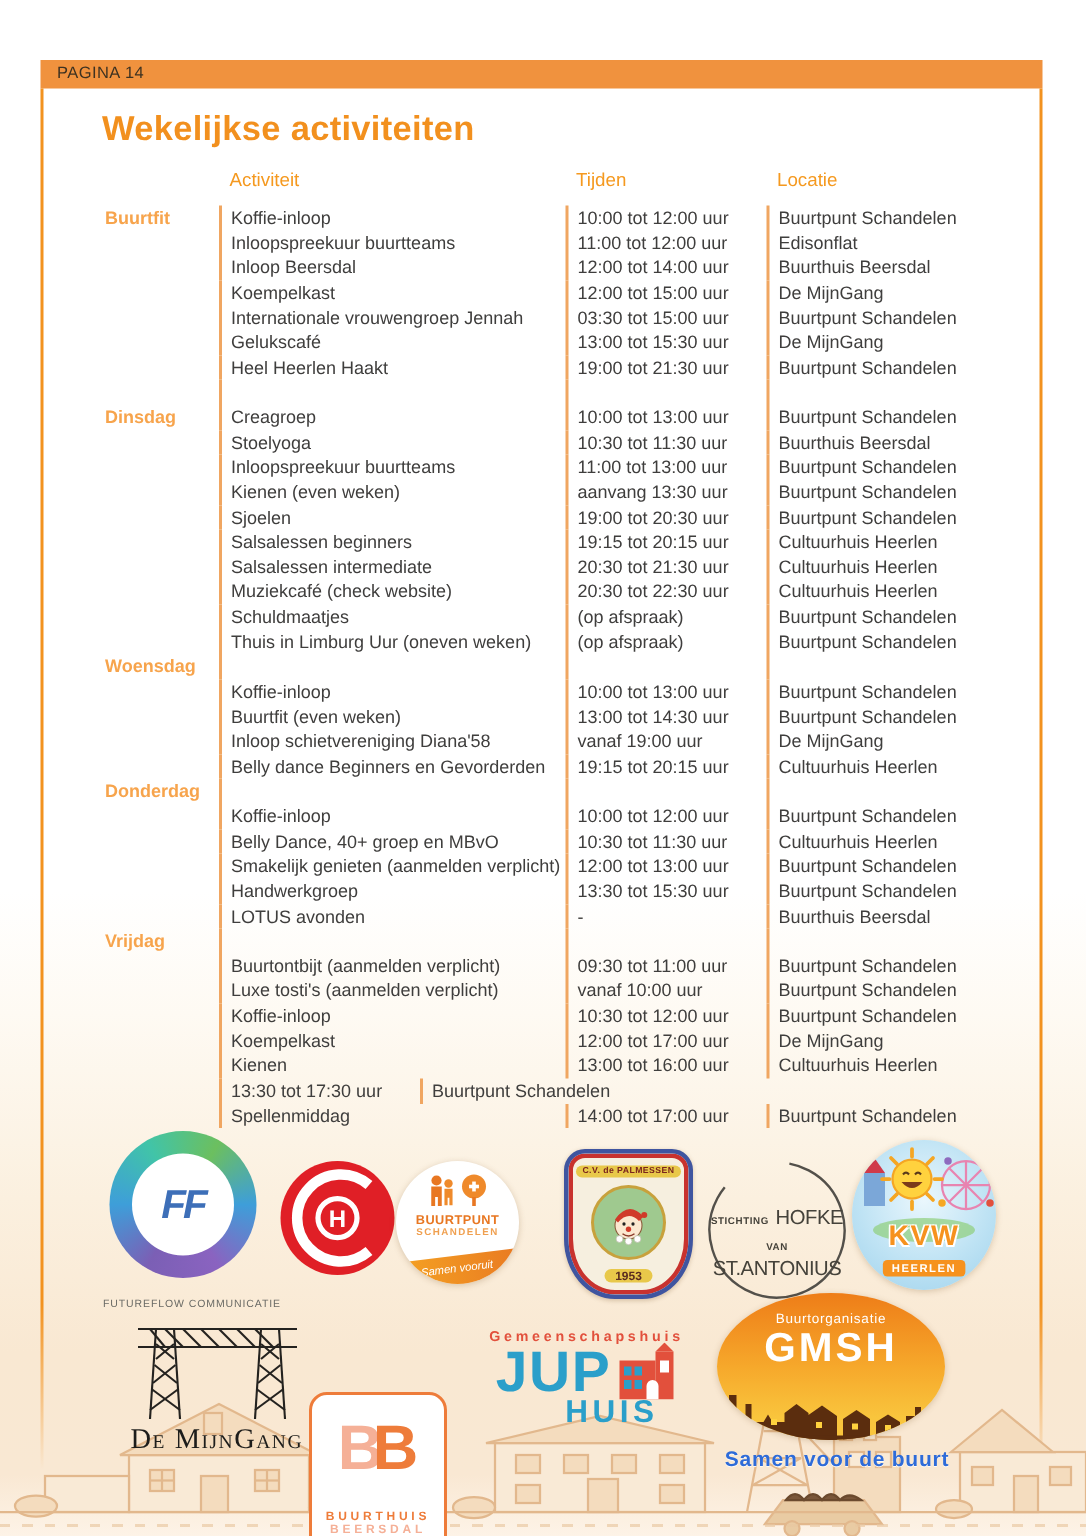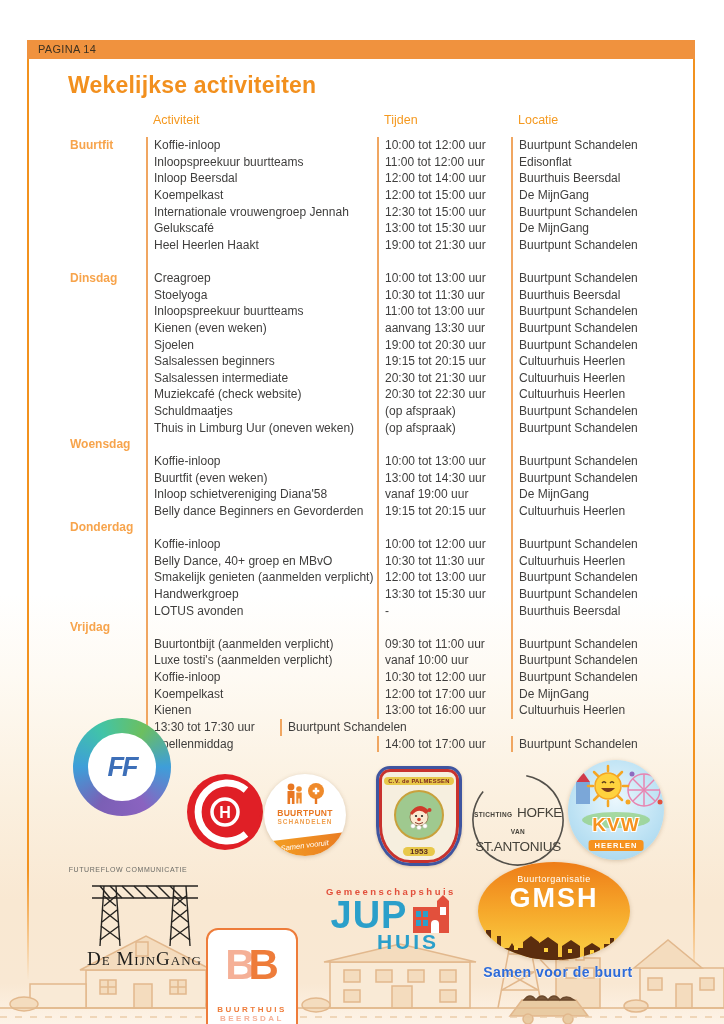--- a/index.html
+++ b/index.html
@@ -139,21 +139,21 @@
         </div>
         <div class="trow">
           <div class="c day"></div>
           <div class="c act">Koempelkast</div>
           <div class="c tim">12:00 tot 15:00 uur</div>
           <div class="c loc">De MijnGang</div>
         </div>
         <div class="trow">
           <div class="c day"></div>
           <div class="c act">Internationale vrouwengroep Jennah</div>
-          <div class="c tim">12:30 tot 15:00 uur</div>
+          <div class="c tim">03:30 tot 15:00 uur</div>
           <div class="c loc">Buurtpunt Schandelen</div>
         </div>
         <div class="trow">
           <div class="c day"></div>
           <div class="c act">Gelukscafé</div>
           <div class="c tim">13:00 tot 15:30 uur</div>
           <div class="c loc">De MijnGang</div>
         </div>
         <div class="trow">
           <div class="c day"></div>
@@ -401,21 +401,21 @@
       <rect x="648" y="50" width="14" height="12" fill="#f4dcbe"></rect>
         <rect x="700" y="50" width="14" height="12" fill="#f4dcbe"></rect>
       <rect x="676" y="56" width="16" height="24" fill="#f4dcbe"></rect>
       <ellipse cx="636" cy="78" rx="12" ry="6" fill="#f4dcbe"></ellipse>
 
       <line x1="0" y1="80" x2="724" y2="80"></line>
     </g>
   </svg>
   <div class="footer-dashes"></div>
 
-  <div class="logo" style="left:73px;top:718px;">
+  <div class="logo" style="left:73px;top:754px;">
     <div class="ff-ring">
       <div class="ff-hole"></div>
       <div class="ff-mono">FF</div>
     </div>
   </div>
   <div class="ff-caption">FUTUREFLOW COMMUNICATIE</div>
 
   <div class="logo logo-ch" style="left:186px;top:773px;">
     <svg width="78" height="78" viewBox="0 0 78 78">
       <circle cx="39" cy="39" r="38" fill="#e01f26"></circle>

